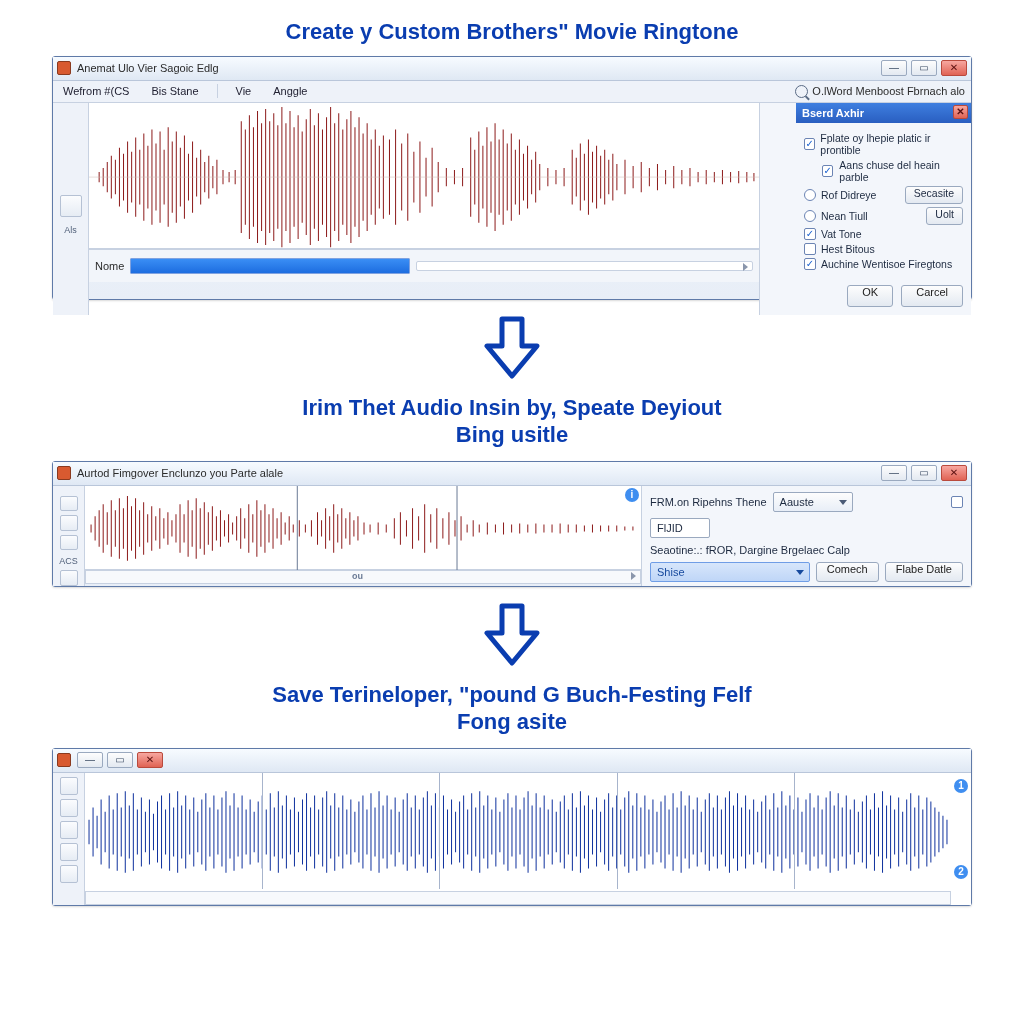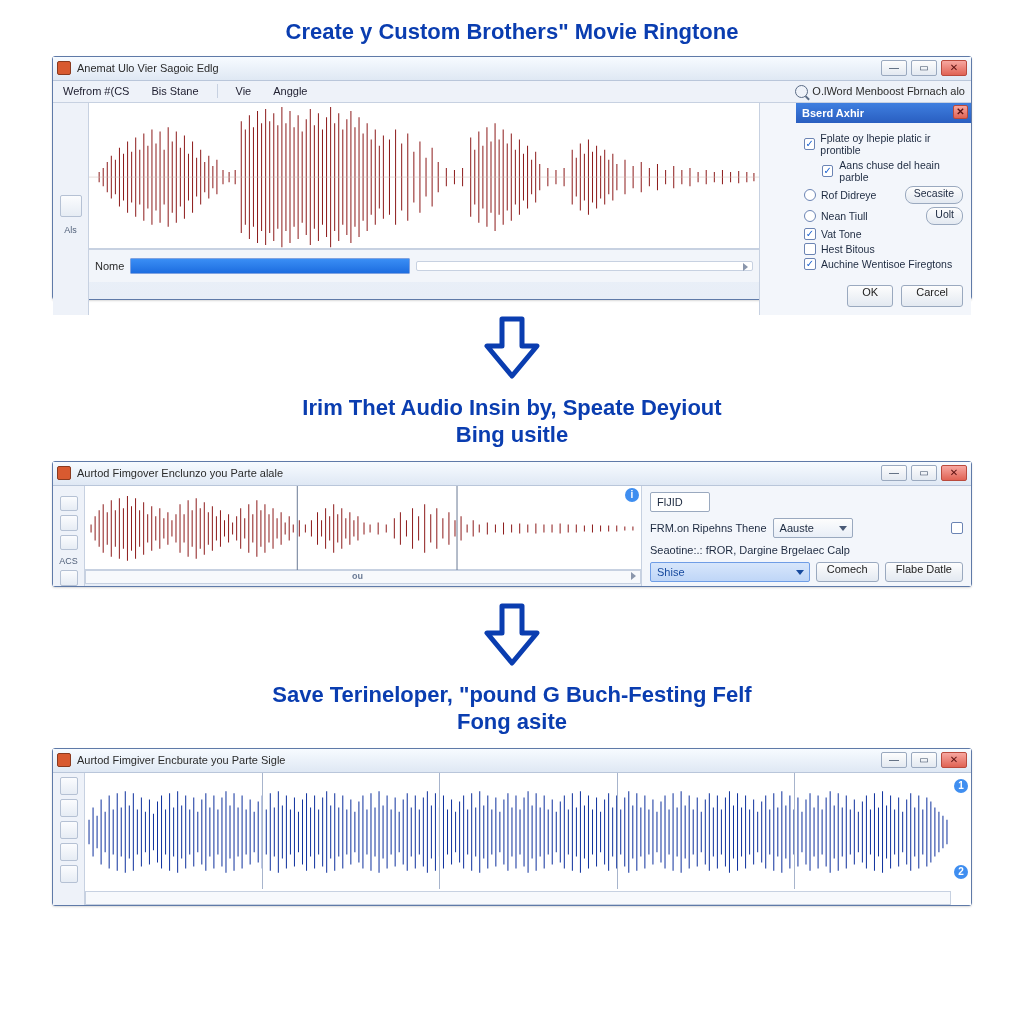--- a/index.html
+++ b/index.html
@@ -168,21 +168,21 @@
   .chk{
     width:12px; height:12px; border:1px solid #6b84b4; background:#fff; border-radius:2px;
     display:flex; align-items:center; justify-content:center;
     color:#1860d0; font-size:10px; line-height:10px;
   }
   .chk.on::before{ content:"✓"; }
   .rdo { width:12px; height:12px; border:1px solid #6b84b4; background:#fff; border-radius:50%; }
   .optsub { margin-left:18px; display:flex; gap:6px; align-items:center; }
   .smallbtn{
     height:18px; padding:0 8px;
-    border:1px solid #9aa9bf; border-radius:8px;
+    border:1px solid #9aa9bf; border-radius:3px;
     background:linear-gradient(#fdfdfd,#e3e9f1);
     font-size:10.5px; color:#1d2a40;
   }
   .btnrow{ display:flex; gap:8px; justify-content:flex-end; padding:6px 8px 8px; }
   .dlgbtn{
     height:22px; padding:0 14px;
     border:1px solid #9aa9bf; border-radius:3px;
     background:linear-gradient(#fdfdfd,#e3e9f1);
     font-size:11px;
   }
@@ -656,30 +656,30 @@
         </svg>
         <div class="littleinfo" style="top:2px; right:2px; position:absolute;">i</div>
       </div>
       <div class="scrolltrack" style="position:relative;font-weight:bold;">
         <span style="position:absolute; left:48%; top:0; font-size:9px; color:#6b7b96;">ou</span>
         <span style="position:absolute; right:4px; top:1px; border-left:5px solid #8a96ac; border-top:4px solid transparent; border-bottom:4px solid transparent;"></span>
       </div>
     </div>
     <div class="w2-right">
       <div class="formrow">
-        <div class="txtfield" style="width:60px;">
-            <span>FlJID</span>
-          </div>
-      </div>
-      <div class="formrow">
         <span class="flabel">FRM.on Ripehns Thene</span>
         <div class="dropdown" style="width:80px;">
             <span>Aauste</span>
           </div>
         <div style="width:12px;height:12px;border:1px solid #6b84b4;border-radius:2px;background:#fff;margin-left:auto"></div>
+      </div>
+      <div class="formrow">
+        <div class="txtfield" style="width:60px;">
+            <span>FlJID</span>
+          </div>
       </div>
       <div class="formrow">
         <span class="flabel" style="min-width:auto">Seaotine:.: fROR, Dargine Brgelaec Calp</span>
       </div>
       <div class="formrow">
         <div class="bluefield">
             <span>Shise</span>
           </div>
         <div class="dlgbtn" style="height:20px;padding:0 10px">Comech</div>
         <div class="dlgbtn" style="height:20px;padding:0 10px">Flabe Datle</div>
@@ -695,21 +695,20 @@
 </div>
 
 <div class="step-title">
   <div>Save Terineloper, "pound G Buch-Festing Felf</div>
   <div>Fong asite</div>
 </div>
 
 <div class="window" style="height:158px; margin-bottom:4px;">
   <div class="titlebar">
     <div class="appicon"></div>
-    <div class="ttext">Aurtod Fimgiver Encburate you Parte Sigle</div>
     <div class="winbtns">
       <div class="winbtn">—</div>
       <div class="winbtn">▭</div>
       <div class="winbtn close">✕</div>
     </div>
   </div>
   <div class="w3-body">
     <div class="w3-left">
       <div class="toolbtn"></div>
       <div class="toolbtn"></div>

